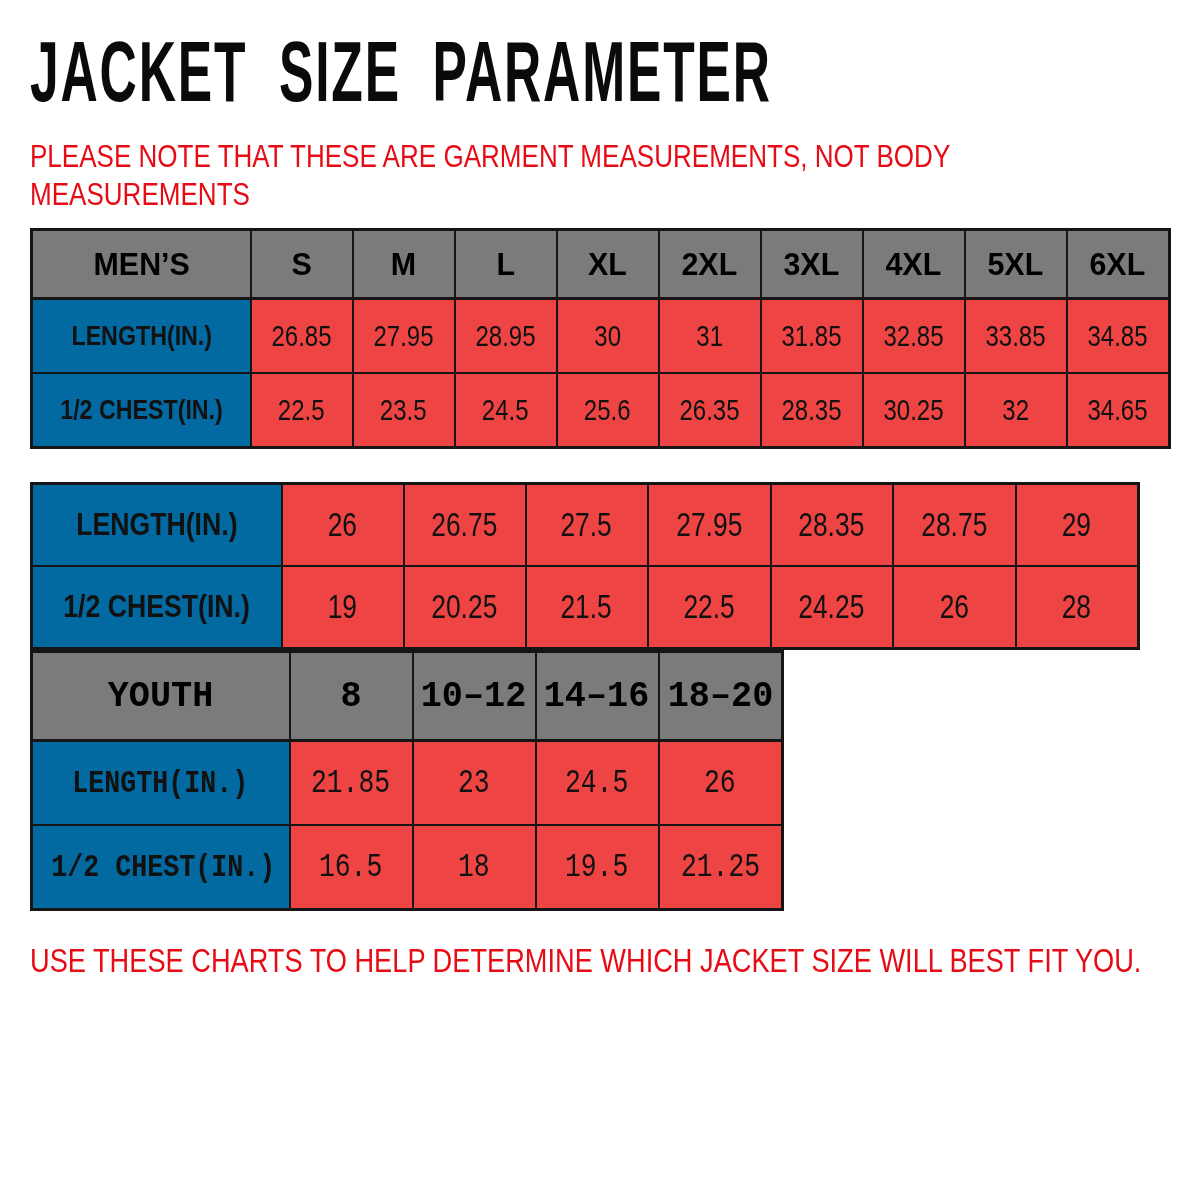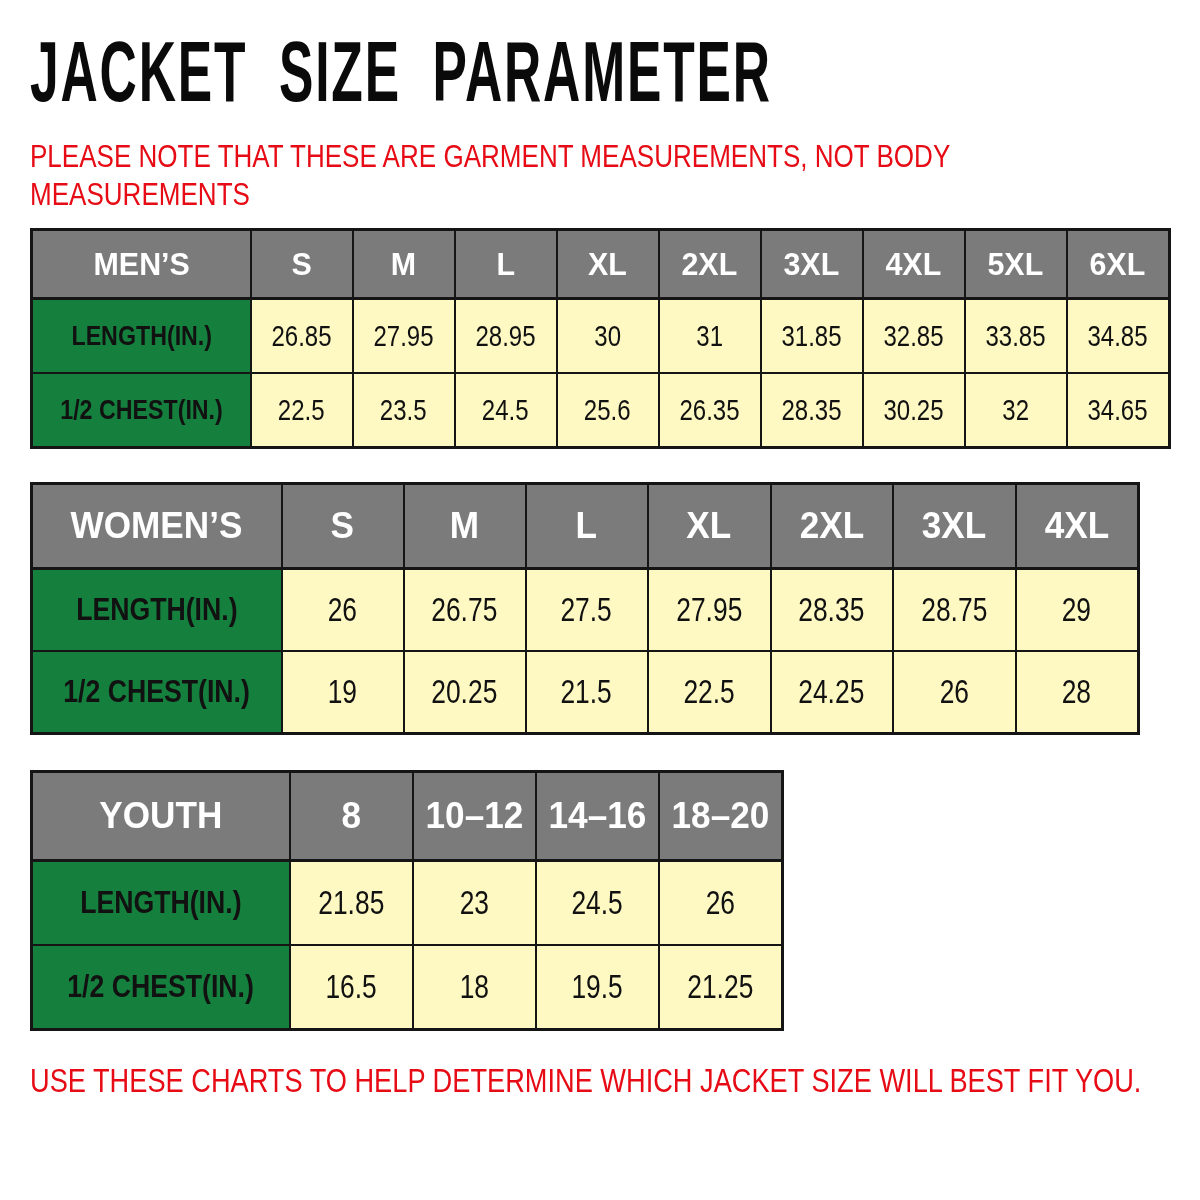--- a/index.html
+++ b/index.html
@@ -49,26 +49,26 @@
   }
   table.size-table th,
   table.size-table td{
     border:2px solid var(--line);
     padding:0;
     vertical-align:middle;
     overflow:hidden;
   }
   table.size-table th{
     background:var(--grey);
-    color:#ffffff;
+    color:#000000;
     font-weight:bold;
     border-bottom:3px solid var(--line);
   }
-  td.rowlabel{font-weight:bold;background:#15803d;}
-  td.value{background:#fef9c3;}
+  td.rowlabel{font-weight:bold;background:#0369a1;}
+  td.value{background:#ef4444;}
   .cnum{ 
     display:inline-block;
     transform:scaleX(0.80);
     transform-origin:center center;
     white-space:nowrap;
   }
   .clab{ 
     display:inline-block;
     transform:scaleX(0.86);
     transform-origin:center center;
@@ -86,21 +86,21 @@
   .t-mens td{height:72px;}
   .t-mens td.rowlabel{font-size:27px;}
   .t-mens td.value{font-size:30px;}
 
   table.t-womens{width:1107px;margin-top:33px;}
   .t-womens th{height:82px;font-size:37px;}
   .t-womens td{height:80px;}
   .t-womens td.rowlabel{font-size:31px;}
   .t-womens td.value{font-size:33px;}
 
-  table.t-youth{width:751px;margin-top:35px;}
+  table.t-youth{width:751px;font-family:Liberation Mono, monospace;}
   .t-youth th{height:86px;font-size:37px;}
   .t-youth td{height:82px;}
   .t-youth td.rowlabel{font-size:31px;}
   .t-youth td.value{font-size:33px;}
 
   
   .footer{margin-top:34px;}
   .footer-line{
     color:var(--red);
     font-size:33px;
@@ -189,30 +189,20 @@
       <col style="width:250px">
       <col style="width:122px">
         <col style="width:122px">
         <col style="width:122px">
       <col style="width:123px">
         <col style="width:122px">
         <col style="width:123px">
       <col style="width:123px">
     </colgroup>
     <tbody>
-        <tr>
-      <th><span class="chead">WOMEN’S</span></th>
-      <th><span class="chead">S</span></th>
-      <th><span class="chead">M</span></th>
-      <th><span class="chead">L</span></th>
-      <th><span class="chead">XL</span></th>
-      <th><span class="chead">2XL</span></th>
-      <th><span class="chead">3XL</span></th>
-      <th><span class="chead">4XL</span></th>
-    </tr>
     <tr>
       <td class="rowlabel"><span class="clab">LENGTH(IN.)</span></td>
       <td class="value"><span class="cnum">26</span></td>
       <td class="value"><span class="cnum">26.75</span></td>
       <td class="value"><span class="cnum">27.5</span></td>
       <td class="value"><span class="cnum">27.95</span></td>
       <td class="value"><span class="cnum">28.35</span></td>
       <td class="value"><span class="cnum">28.75</span></td>
       <td class="value"><span class="cnum">29</span></td>
     </tr>

